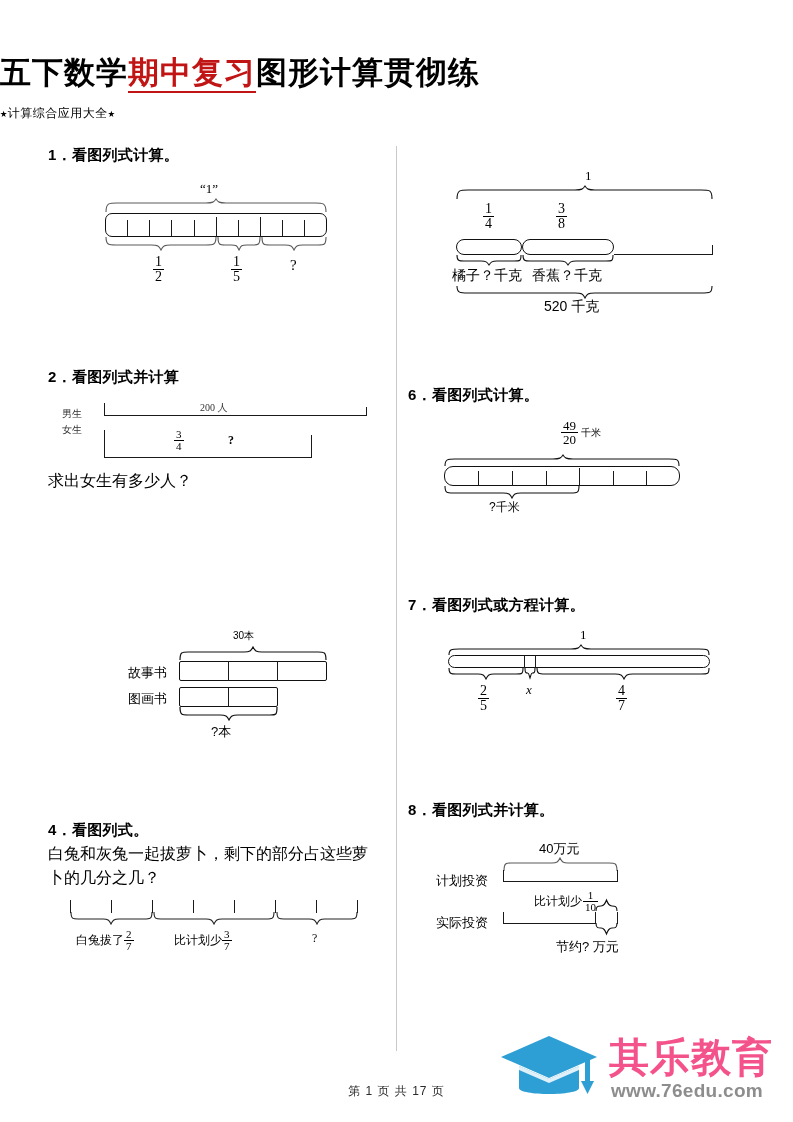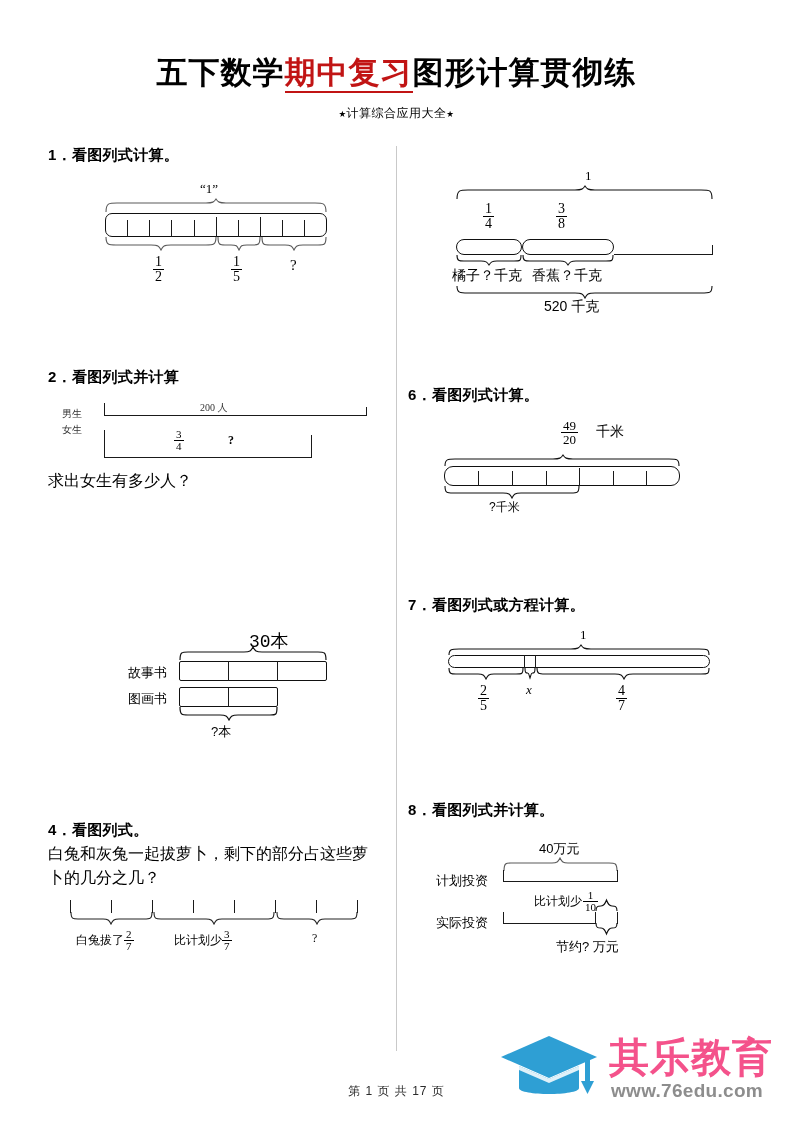--- a/index.html
+++ b/index.html
@@ -8,21 +8,21 @@
     width: 793px; height: 1122px;
     background: #ffffff;
     font-family: "Liberation Sans", "DejaVu Sans", sans-serif;
     color: #000;
     position: relative;
     overflow: hidden;
   }
   .page { position:absolute; inset:0; }
 
   
-  .title-wrap { text-align:center; padding-top:52px; }
+  .title-wrap { text-align:left; padding-top:52px; }
   .title {
     font-family: "Liberation Serif","DejaVu Serif",serif;
     font-weight:bold; font-size:31px; letter-spacing:1px;
     white-space:nowrap;
   }
   .title .red {
     color:#C11414;
     border-bottom:2px double #C11414;
     padding-bottom:1px;
   }
@@ -184,21 +184,21 @@
           <div class="lab" style="left:126px; top:42px;">
             <span class="frac f11"><span class="n">3</span><span class="d">4</span></span>
           </div>
           <div class="lab" style="left:180px; top:46px; font-weight:bold; font-size:12px;">?</div>
         </div>
         <div class="q-body" style="margin-top:2px;">求出女生有多少人？</div>
       </div>
 
       <div class="prob" style="top:465px;">
         <div class="fig" style="height:130px;">
-          <div class="lab sans" style="left:201px; top:18px; font-size:18px;font-family:Liberation Mono, monospace;">30本</div>
+          <div class="lab sans" style="left:185px; top:18px; font-size:10px;">30本</div>
           <div class="brace" style="left:131px; top:36px;">
             <svg width="148" height="14" viewBox="0 0 148 14">
               <path d="M1 13 C1 5, 3 5, 9 5 L65 5 C71 5, 72 4, 74 0 C76 4, 77 5, 83 5 L139 5 C145 5, 147 5, 147 13" fill="none" stroke="#111" stroke-width="1.2"></path>
             </svg>
           </div>
           <div class="lab sans" style="left:80px; top:53px; font-size:13px;">故事书</div>
           <div class="bar flat" style="left:131px; top:50px; width:148px; height:20px;"></div>
           <div class="vline" style="left:180px; top:50px; height:20px;"></div>
           <div class="vline" style="left:229px; top:50px; height:20px;"></div>
 
@@ -299,21 +299,21 @@
           </div>
           <div class="lab sans" style="left:136px; top:152px; font-size:14px;">520 千克</div>
         </div>
       </div>
 
       <div class="prob" style="top:240px;">
         <div class="q-head">6．看图列式计算。</div>
         <div class="fig" style="height:120px;">
 
           <div class="lab" style="left:153px; top:14px;">
-            <span class="frac f13" style="font-size:13px;"><span class="n">49</span><span class="d">20</span></span><span style="font-size:14px; margin-left:18px;">千米</span>
+            <span class="frac f13" style="font-size:13px;"><span class="n">49</span><span class="d">20</span></span><span style="font-size:10px; margin-left:3px;">千米</span>
           </div>
           <div class="brace" style="left:36px; top:50px;">
             <svg width="236" height="12" viewBox="0 0 236 12">
               <path d="M1 11 C1 4, 4 4, 11 4 L109 4 C116 4, 117 3, 119 0 C121 3, 122 4, 129 4 L225 4 C233 4, 235 4, 235 11" fill="none" stroke="#111" stroke-width="1.1"></path>
             </svg>
           </div>
 
           <div class="bar" style="left:36px; top:61px; width:236px; height:20px; border-radius:9px;"></div>
           <div class="tick" style="left:70px;  top:66px; height:15px;"></div>
           <div class="tick" style="left:104px; top:66px; height:15px;"></div>

